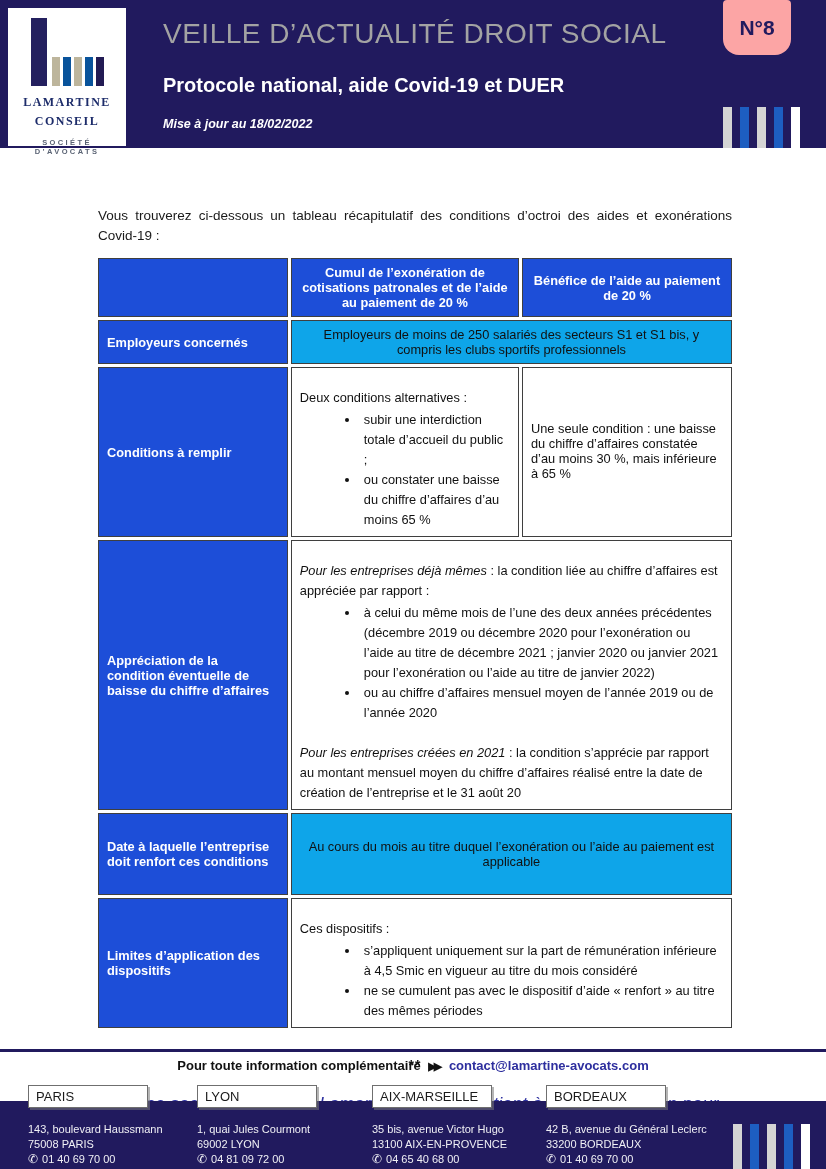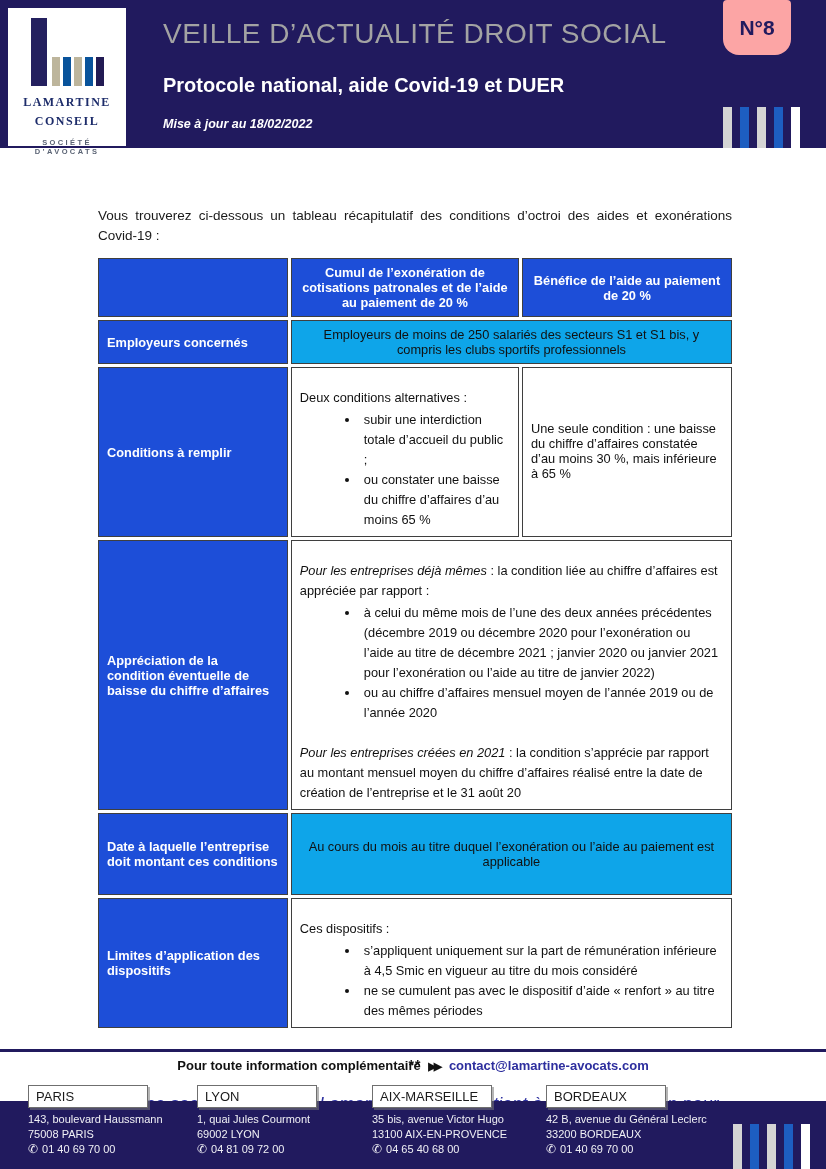--- a/index.html
+++ b/index.html
@@ -54,21 +54,21 @@
   .closing { margin-top:20px; width:636px; font-size:18px; font-style:italic; color:#2e31a0; line-height:23px; }
 
   
   .footer { position:absolute; left:0; top:1046px; width:826px; height:123px; }
   .footer-divider { position:absolute; left:0; top:3px; width:100%; height:3px; background:#211a5e; }
   .contact-line { position:absolute; left:0; top:12px; width:100%; text-align:center; font-size:13px; font-weight:bold; color:#111111; }
   .contact-arrow { color:#111111; font-size:11px; letter-spacing:-3px; margin:0 6px 0 4px; }
   .contact-email { color:#2d2e9e; text-decoration:none; font-weight:bold; }
   .footer-band { position:absolute; left:0; top:55px; width:100%; height:68px; background:#211a5e; }
   .office-box { position:absolute; top:39px; width:120px; height:23px; background:#ffffff; border:1px solid #6f6f6f; box-shadow:2px 2px 0 rgba(120,120,120,0.55); display:flex; align-items:center; padding-left:7px; font-size:13px; color:#1a1a1a; }
-  .office-address { position:absolute; top:66px; color:#f0f0f5; font-size:11px; line-height:15px; }
+  .office-address { position:absolute; top:76px; color:#f0f0f5; font-size:11px; line-height:15px; }
   .office-address .phone-row { display:flex; align-items:center; gap:4px; }
   .phone-glyph { font-size:12px; }
   .footer-bars { position:absolute; left:733px; top:78px; }
   .footer-bars .bar { height:45px; }
 </style>
 </head>
 <body>
 
 <div class="page">
 
@@ -137,21 +137,21 @@
           <div class="tline"><em class="lead">Pour les entreprises déjà mêmes</em><span> : la condition liée au chiffre d’affaires est appréciée par rapport :</span></div>
           <ul class="blist">
             <li>à celui du même mois de l’une des deux années précédentes (décembre 2019 ou décembre 2020 pour l’exonération ou l’aide au titre de décembre 2021 ; janvier 2020 ou janvier 2021 pour l’exonération ou l’aide au titre de janvier 2022)</li>
             <li>ou au chiffre d’affaires mensuel moyen de l’année 2019 ou de l’année 2020</li>
           </ul>
           <div class="spacer-line"></div>
           <div class="tline"><em class="lead">Pour les entreprises créées en 2021</em><span> : la condition s’apprécie par rapport au montant mensuel moyen du chiffre d’affaires réalisé entre la date de création de l’entreprise et le 31 août 20</span></div>
         </td>
       </tr>
       <tr style="height:82px">
-        <th class="rlabel">Date à laquelle l’entreprise doit montant ces conditions</th>
+        <th class="rlabel">Date à laquelle l’entreprise doit renfort ces conditions</th>
         <td class="cc" colspan="2">Au cours du mois au titre duquel l’exonération ou l’aide au paiement est applicable</td>
       </tr>
       <tr style="height:86px">
         <th class="rlabel">Limites d’application des dispositifs</th>
         <td class="cl" colspan="2">
           <div class="tline">Ces dispositifs :</div>
           <ul class="blist">
             <li>s’appliquent uniquement sur la part de rémunération inférieure à 4,5 Smic en vigueur au titre du mois considéré</li>
             <li>ne se cumulent pas avec le dispositif d’aide « renfort » au titre des mêmes périodes</li>
           </ul>

